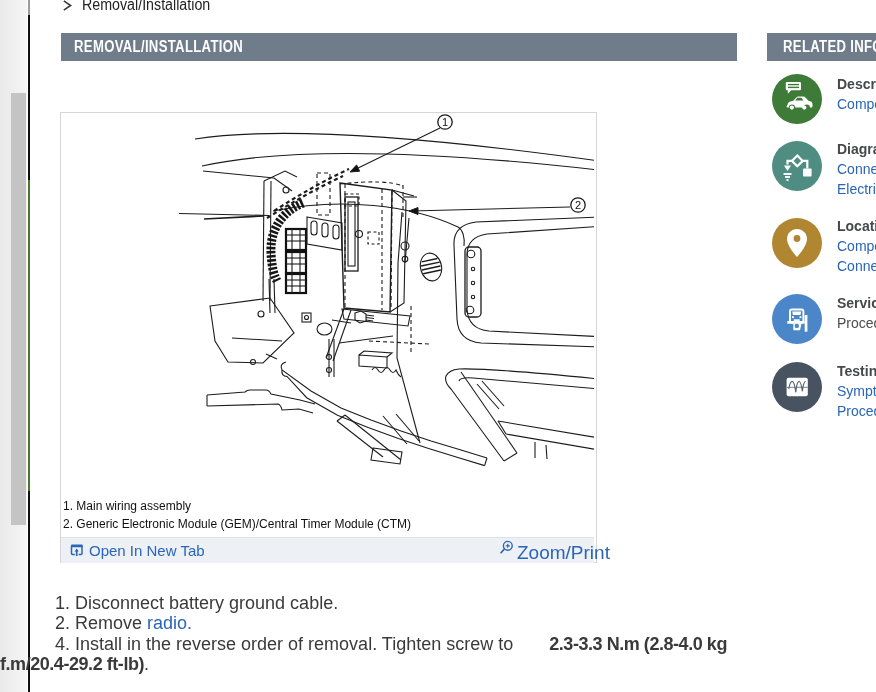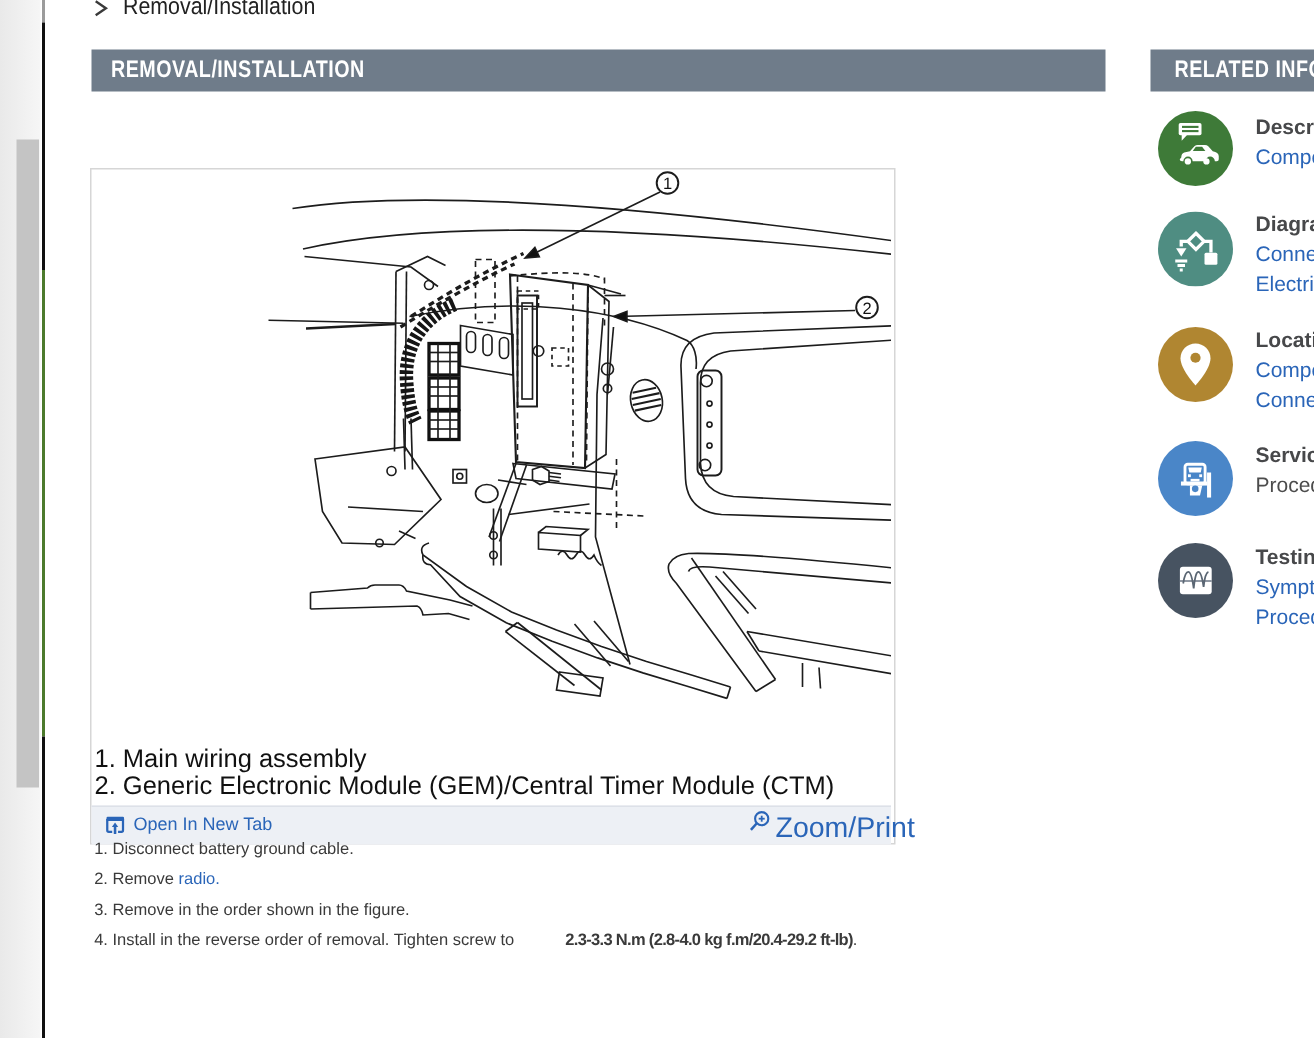--- a/index.html
+++ b/index.html
@@ -183,44 +183,43 @@
       <polygon points="289,59 295.6,51.9 298.6,58.2"></polygon>
       <polygon points="348,98 357,94.5 357,101.5"></polygon>
     </g>
     <g fill="none" stroke="#1c1c1c" stroke-width="1.3">
       <circle cx="384" cy="9" r="7.2"></circle>
       <circle cx="517" cy="92" r="7.2"></circle>
     </g>
     <text x="384" y="13" font-size="11" text-anchor="middle" fill="#111" font-family="Liberation Sans">1</text>
     <text x="517" y="96" font-size="11" text-anchor="middle" fill="#111" font-family="Liberation Sans">2</text>
   </svg>
-  <div class="abs" style="left:2px;top:384px;font-size:17px;color:#111;line-height:18px;">1. Main wiring assembly<br>2. Generic Electronic Module (GEM)/Central Timer Module (CTM)</div>
+  <div class="abs" style="left:2px;top:384px;font-size:12px;color:#111;line-height:18px;">1. Main wiring assembly<br>2. Generic Electronic Module (GEM)/Central Timer Module (CTM)</div>
   <div class="abs" style="left:0;top:424px;width:533px;height:25px;background:#edf0f5;border-top:1px solid #dde1e8;">
     <svg class="abs" style="left:9px;top:5px;" width="14" height="14" viewBox="0 0 14 14">
       <path d="M1.5 3 L1.5 10.5 Q1.5 11.5 2.5 11.5 L4.8 11.5" fill="none" stroke="#2a65b8" stroke-width="1.5"></path>
       <path d="M12 3 L12 10.5 Q12 11.5 11 11.5 L8.7 11.5" fill="none" stroke="#2a65b8" stroke-width="1.5"></path>
       <rect x="1" y="1.5" width="11.7" height="2.8" rx="0.8" fill="#2a65b8"></rect>
       <line x1="6.7" y1="13" x2="6.7" y2="7" stroke="#2a65b8" stroke-width="1.7"></line>
       <polygon points="4.6,8.4 8.8,8.4 6.7,5.4" fill="#2a65b8"></polygon>
     </svg>
-    <div class="abs blu" style="left:28px;top:4px;font-size:12px;">Open In New Tab</div>
+    <div class="abs blu" style="left:28px;top:4px;font-size:15px;">Open In New Tab</div>
     <svg class="abs" style="left:437px;top:2px;" width="16" height="16" viewBox="0 0 16 16">
       <circle cx="9.8" cy="5.8" r="4.4" fill="none" stroke="#2a65b8" stroke-width="1.4"></circle>
       <line x1="6.4" y1="9" x2="2.6" y2="13.2" stroke="#2a65b8" stroke-width="1.7"></line>
       <line x1="7.8" y1="5.8" x2="11.8" y2="5.8" stroke="#2a65b8" stroke-width="1.2"></line>
       <line x1="9.8" y1="3.8" x2="9.8" y2="7.8" stroke="#2a65b8" stroke-width="1.2"></line>
     </svg>
     <div class="abs blu" style="left:456px;top:4px;font-size:19px;">Zoom/Print</div>
   </div>
 </div>
 
-<div class="abs" style="left:0;top:556px;width:760px;font-size:11px;color:#3a3a3a;line-height:20.35px;">
+<div class="abs" style="left:0;top:593px;width:760px;font-size:18px;color:#3a3a3a;line-height:20.35px;">
   <div><span style="display:inline-block;width:75px;text-align:right;">1.&nbsp;</span>Disconnect battery ground cable.</div>
   <div><span style="display:inline-block;width:75px;text-align:right;">2.&nbsp;</span>Remove <a class="blu" href="#">radio.</a></div>
-  <div><span style="display:inline-block;width:75px;text-align:right;">3.&nbsp;</span>Remove in the order shown in the figure.</div>
   <div><span style="display:inline-block;width:75px;text-align:right;">4.&nbsp;</span>Install in the reverse order of removal. Tighten screw to <b style="letter-spacing:-0.45px;margin-left:31px;">2.3-3.3 N.m (2.8-4.0 kg f.m/20.4-29.2 ft-lb)</b>.</div>
 </div>
 
 <div class="abs" style="left:772px;top:74px;">
   <svg width="50" height="50" viewBox="0 0 50 50">
     <circle cx="25" cy="25" r="25" fill="#3e7a38"></circle>
     <rect x="13.8" y="8" width="15.2" height="8.2" rx="1.2" fill="#fff"></rect>
     <line x1="16" y1="10.6" x2="27" y2="10.6" stroke="#3e7a38" stroke-width="1.4"></line>
     <line x1="16" y1="13.4" x2="27" y2="13.4" stroke="#3e7a38" stroke-width="1.4"></line>
     <path d="M15.8 15.5 L15.8 19.8 L19.8 15.5 Z" fill="#fff"></path>

